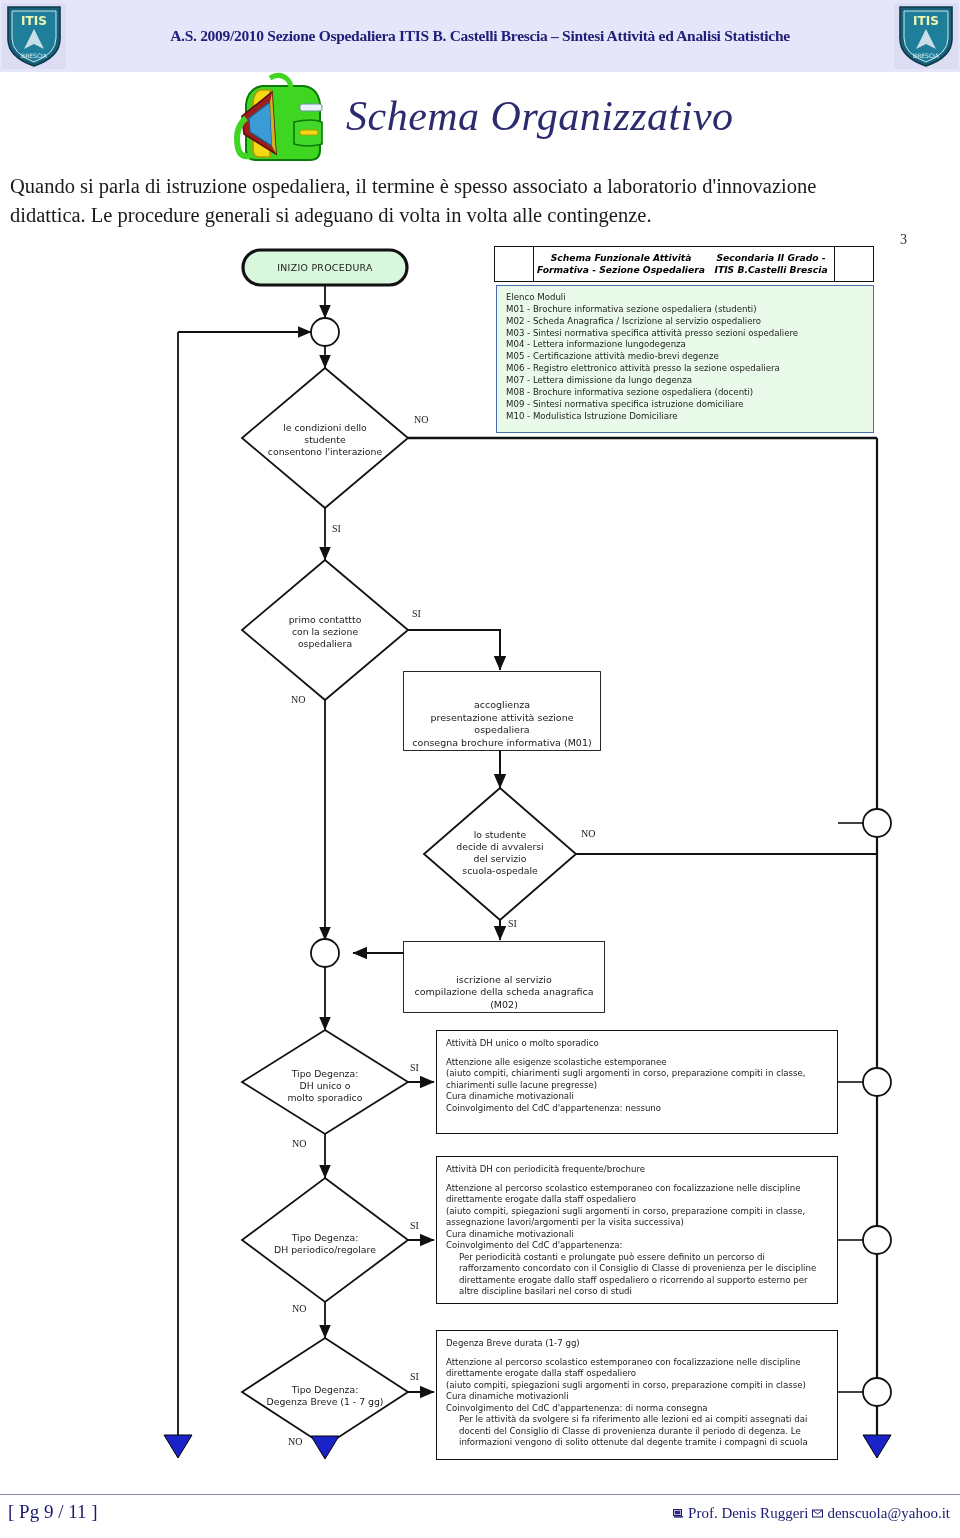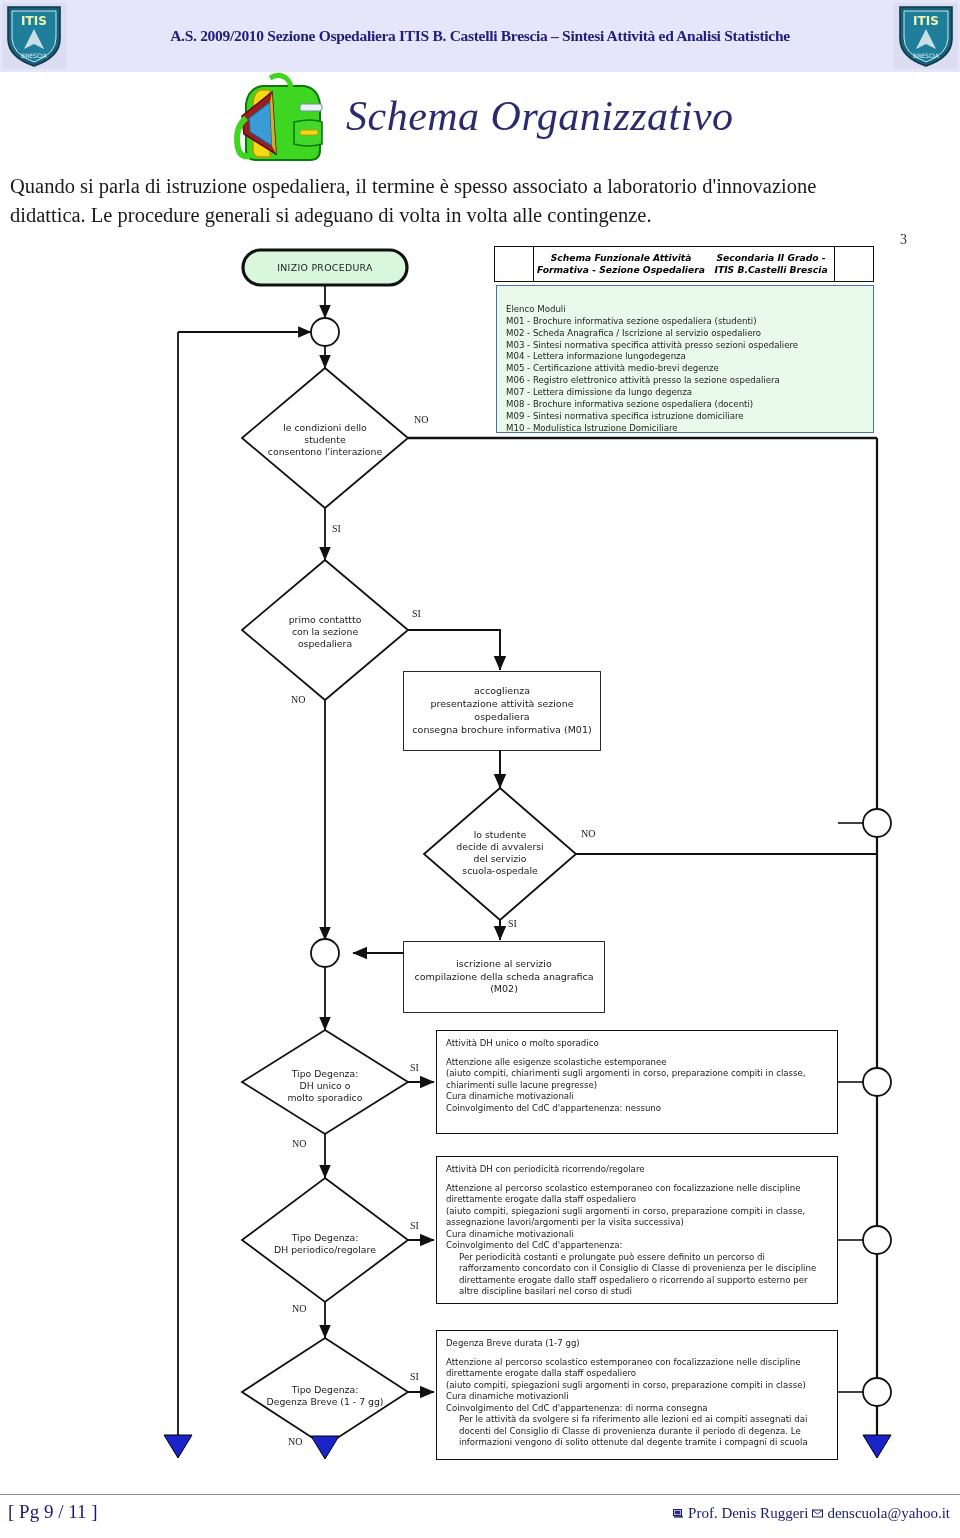--- a/index.html
+++ b/index.html
@@ -58,21 +58,21 @@
   #flow svg{position:absolute;left:0;top:0;}
 
   
   .node{
     position:absolute;box-sizing:border-box;
     font-family:"DejaVu Sans", sans-serif;
     color:#1a1a1a;
   }
   .proc-box{
     border:1.6px solid #111;background:#fff;
-    display:flex;align-items:center;justify-content:center;
+    display:flex;align-items:flex-end;justify-content:center;
     text-align:center;font-size:9.5px;line-height:1.35;
   }
   .act-box{
     border:1.6px solid #111;background:#fff;
     padding:7px 9px;font-size:8.6px;line-height:1.34;
     text-align:left;
   }
   .act-box .hdr{margin-bottom:7px;}
   .act-box .ind{padding-left:13px;}
   .dia-label{
@@ -96,21 +96,21 @@
   #sfa-title .capR{width:38px;border-left:1.4px solid #111;}
   #sfa-title .mid{
     flex:1;display:flex;align-items:center;
     justify-content:center;text-align:center;
     font-family:"DejaVu Sans", sans-serif;
     font-size:9.2px;font-weight:bold;font-style:italic;line-height:1.35;
   }
   #modules{
     position:absolute;left:496px;top:45px;width:378px;height:148px;
     border:1.2px solid #4a6fb0;background:#e9f9ea;box-sizing:border-box;
-    padding:18px 9px;
+    padding:6px 9px;
     font-family:"DejaVu Sans", sans-serif;
     font-size:8.6px;line-height:1.38;color:#1d1d1d;
   }
 
   
   #footer-rule{
     position:absolute;left:0;top:1494px;width:960px;height:0;
     border-top:1.1px solid #8a8aa0;
   }
   #footer-left{
@@ -339,21 +339,21 @@
   </div>
 
   <div class="dia-label" style="left:244px;top:992px;width:162px;">
     <div>Tipo Degenza:</div>
     <div>DH periodico/regolare</div>
   </div>
   <div class="yn" style="left:410px;top:980px;">SI</div>
   <div class="yn" style="left:292px;top:1063px;">NO</div>
 
   <div class="node act-box" style="left:436px;top:916px;width:402px;height:148px;">
-    <div class="hdr">Attività DH con periodicità ricorrendo/regolare</div>
+    <div class="hdr">Attività DH con periodicità frequente/brochure</div>
     <div>Attenzione al percorso scolastico estemporaneo con focalizzazione nelle discipline</div>
     <div>direttamente erogate dalla staff ospedaliero</div>
     <div>(aiuto compiti, spiegazioni sugli argomenti in corso, preparazione compiti in classe,</div>
     <div>assegnazione lavori/argomenti per la visita successiva)</div>
     <div>Cura dinamiche motivazionali</div>
     <div>Coinvolgimento del CdC d'appartenenza:</div>
     <div class="ind">Per periodicità costanti e prolungate può essere definito un percorso di</div>
     <div class="ind">rafforzamento concordato con il Consiglio di Classe di provenienza per le discipline</div>
     <div class="ind">direttamente erogate dallo staff ospedaliero o ricorrendo al supporto esterno per</div>
     <div class="ind">altre discipline basilari nel corso di studi</div>

